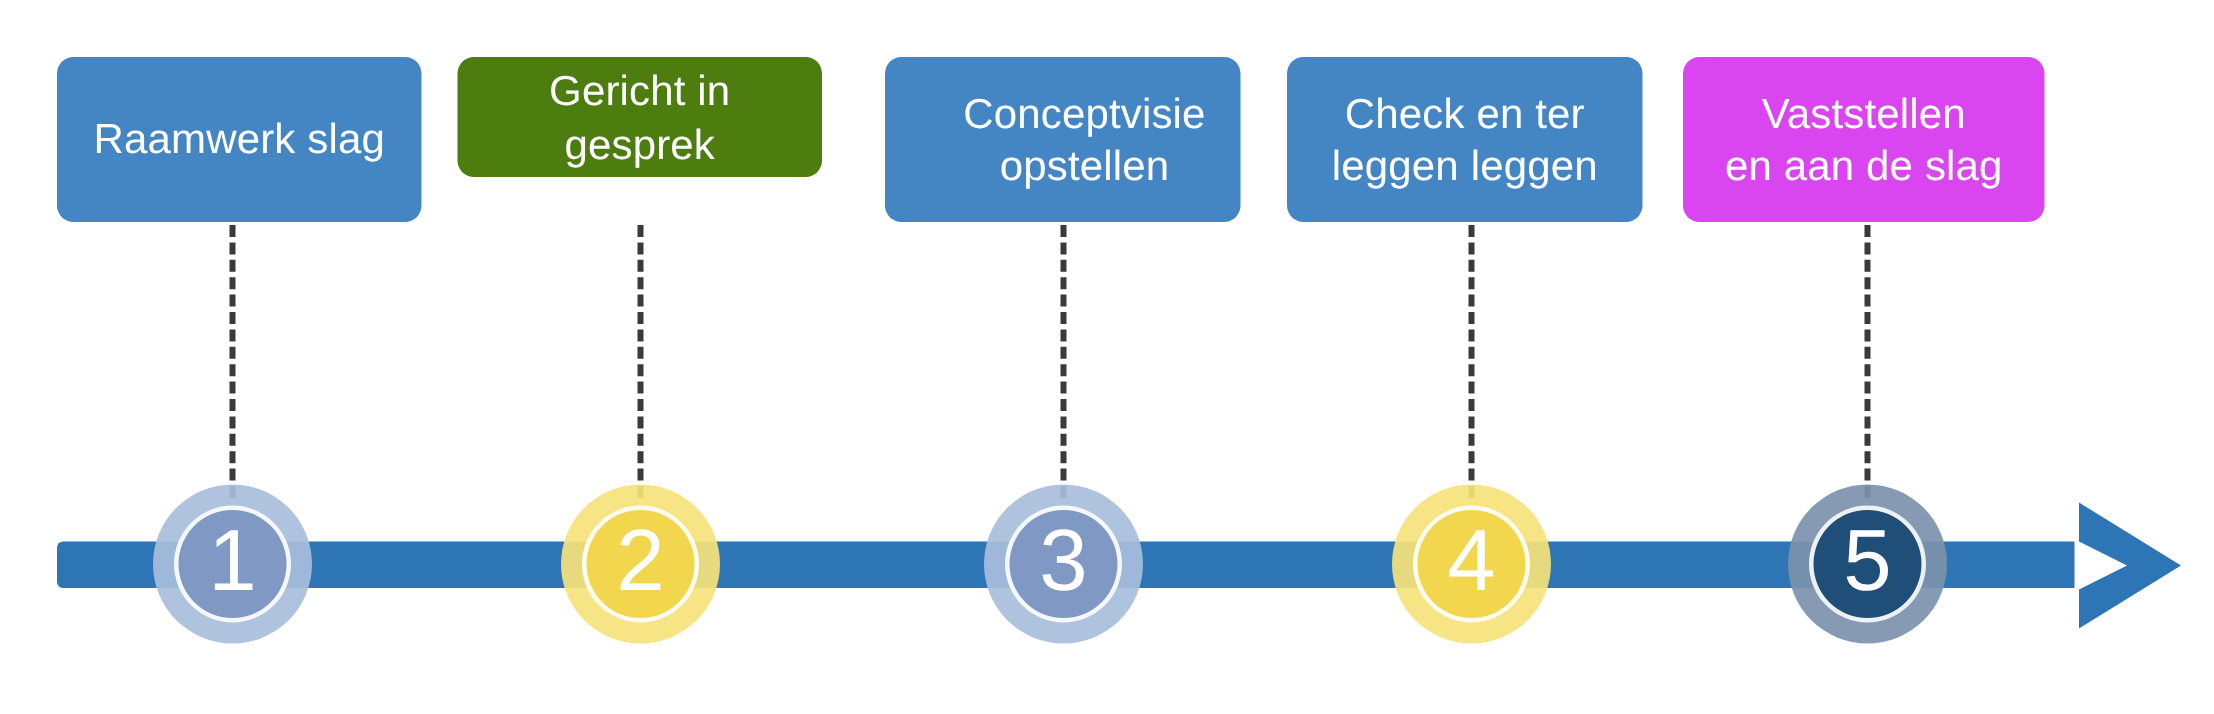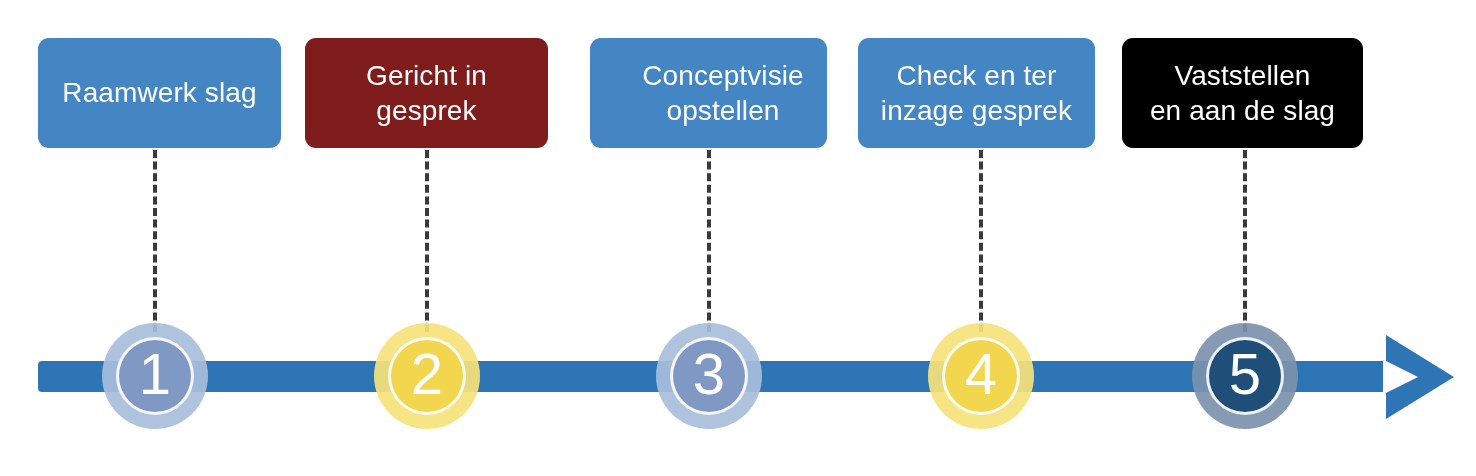--- a/index.html
+++ b/index.html
@@ -90,33 +90,33 @@
   }
 </style>
 </head>
 <body>
 
 <div id="canvas">
 
   <div class="step-box" style="left: 38px; top: 38px; width: 243px; height: 110px; background: rgb(68, 133, 195);">
     <span>Raamwerk slag</span>
   </div>
-  <div class="step-box" style="left: 305px; top: 38px; width: 243px; height: 110px; background: #7f1d1d;">
+  <div class="step-box" style="left: 305px; top: 38px; width: 243px; height: 80px; background: #4d7c0f; align-items: flex-end;">
     <span>Gericht in
 gesprek</span>
   </div>
   <div class="step-box" style="left: 590px; top: 38px; width: 237px; height: 110px; background: rgb(68, 133, 195); padding-left: 39px;">
     <span>Conceptvisie
 opstellen</span>
   </div>
   <div class="step-box" style="left: 858px; top: 38px; width: 237px; height: 110px; background: rgb(68, 133, 195);">
     <span>Check en ter
-inzage gesprek</span>
+leggen leggen</span>
   </div>
-  <div class="step-box" style="left: 1122px; top: 38px; width: 241px; height: 110px; background: #000000;">
+  <div class="step-box" style="left: 1122px; top: 38px; width: 241px; height: 110px; background: #d946ef;">
     <span>Vaststellen
 en aan de slag</span>
   </div>
 
   <div class="connector" style="left: 153px; top: 150px; height: 182px; border-left-color: rgb(58, 58, 58);"></div>
   <div class="connector" style="left: 425px; top: 150px; height: 182px; border-left-color: rgb(58, 58, 58);"></div>
   <div class="connector" style="left: 707px; top: 150px; height: 182px; border-left-color: rgb(58, 58, 58);"></div>
   <div class="connector" style="left: 979px; top: 150px; height: 182px; border-left-color: rgb(58, 58, 58);"></div>
   <div class="connector" style="left: 1243px; top: 150px; height: 182px; border-left-color: rgb(58, 58, 58);"></div>
 

